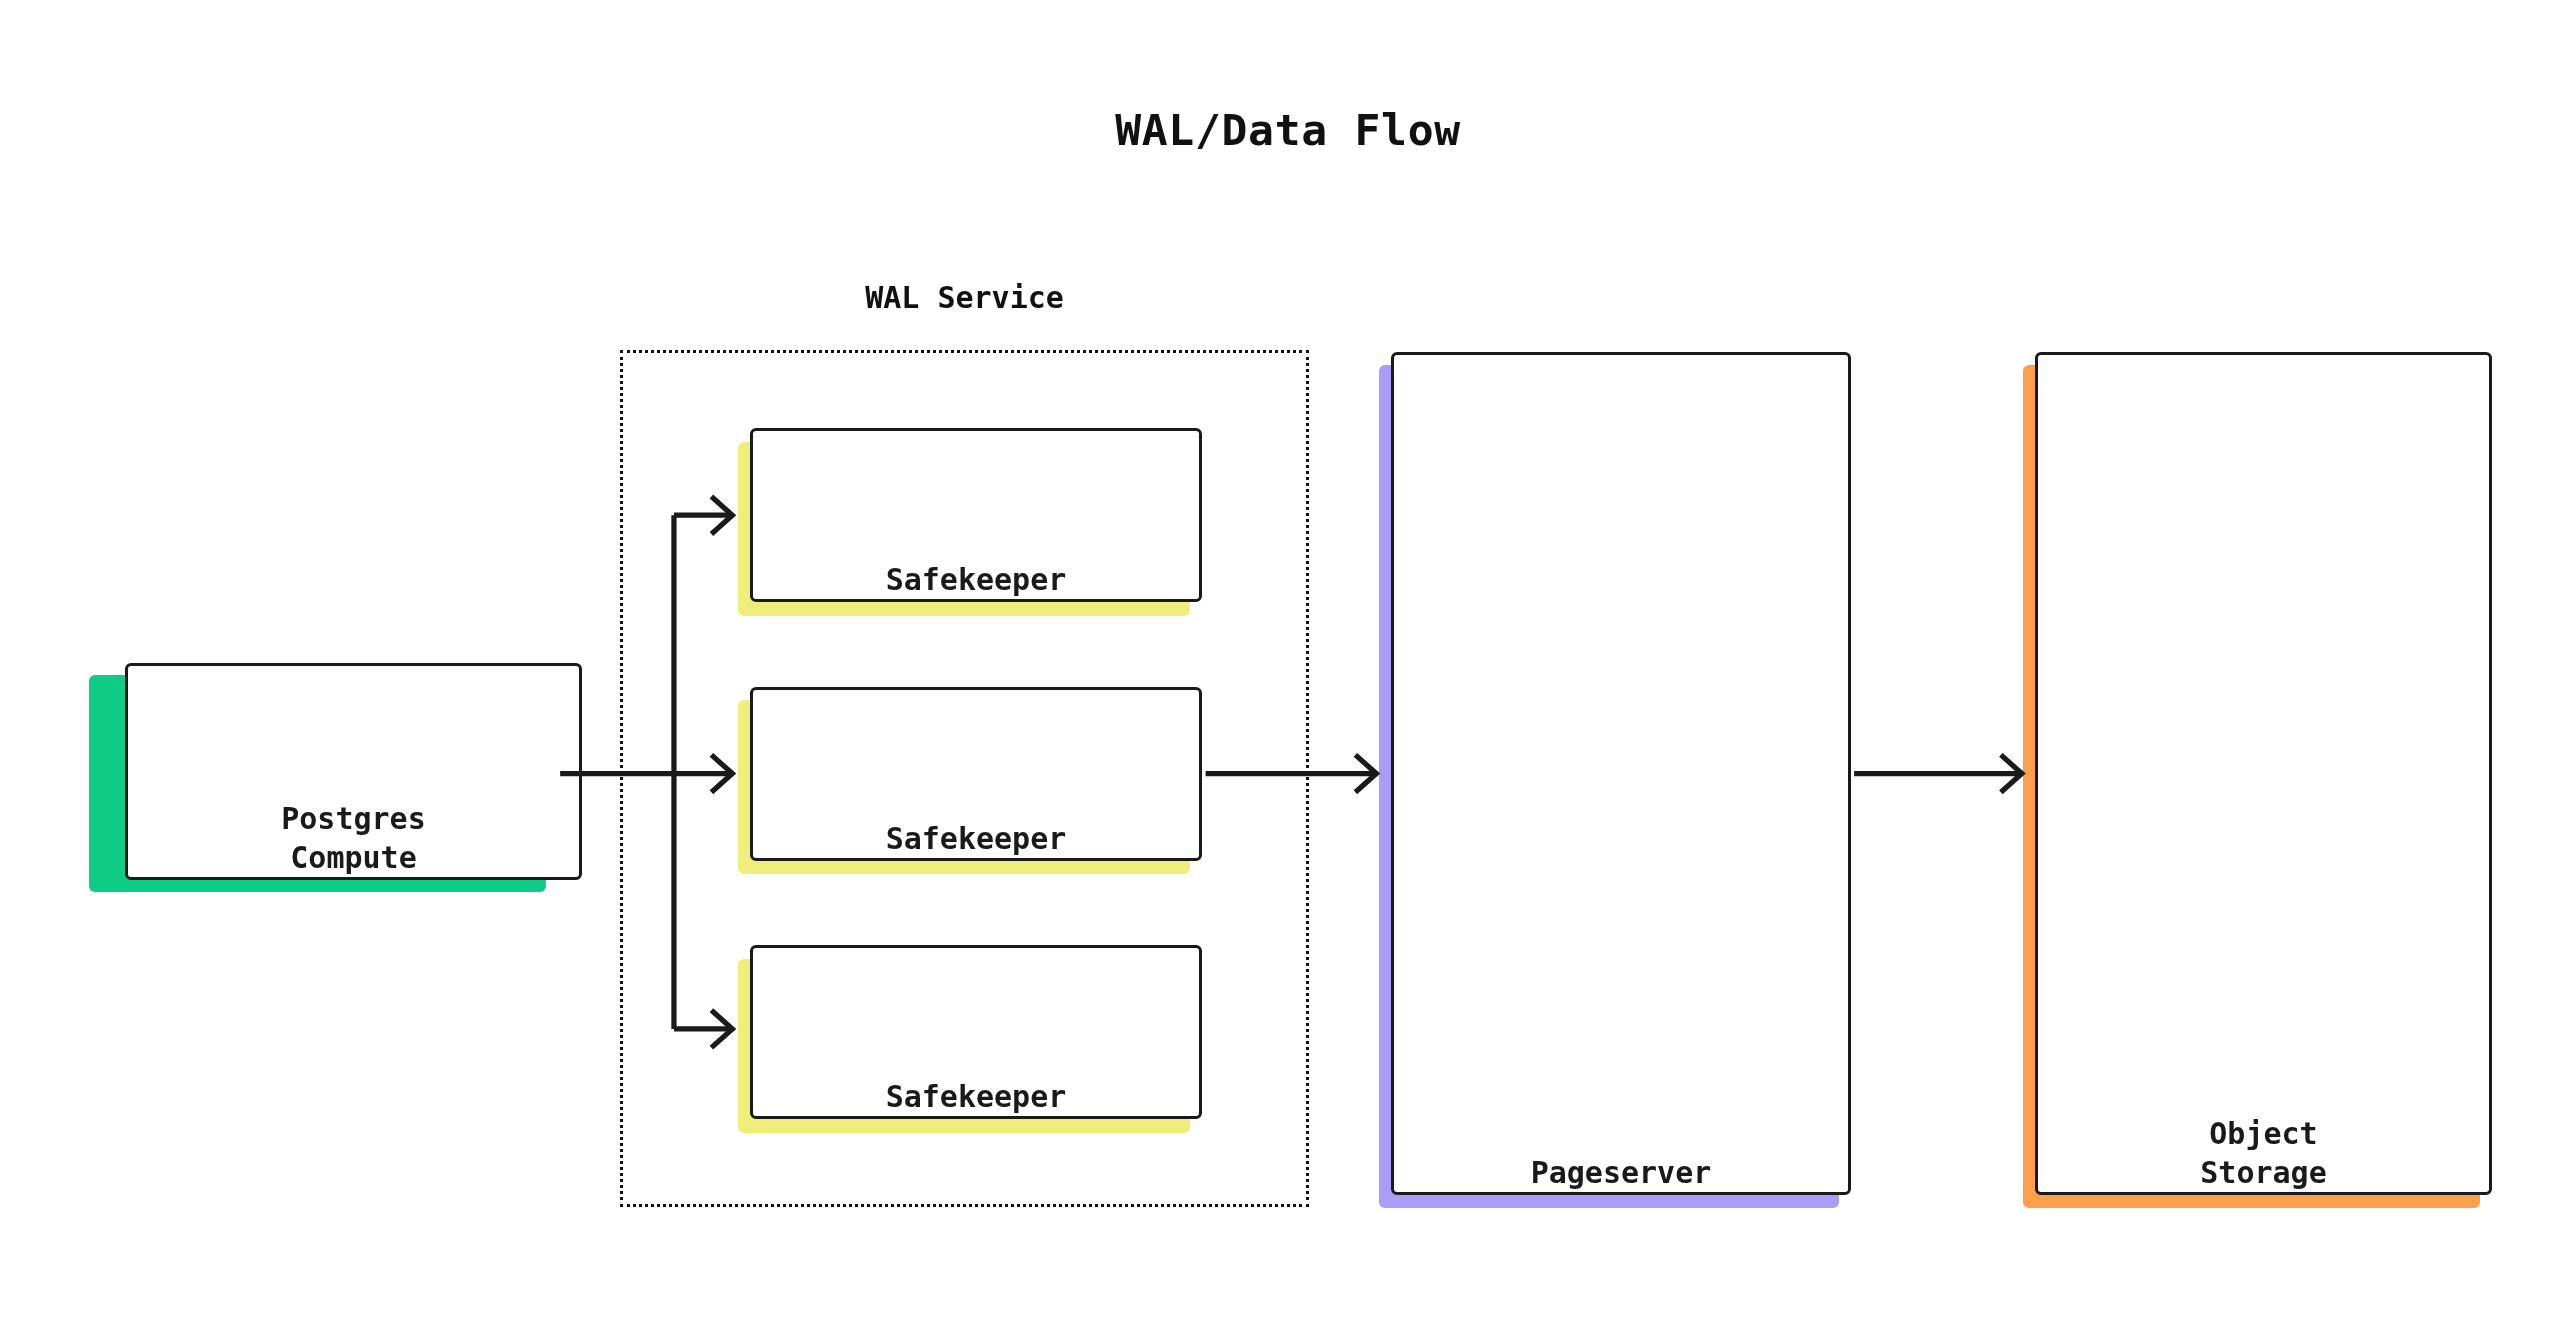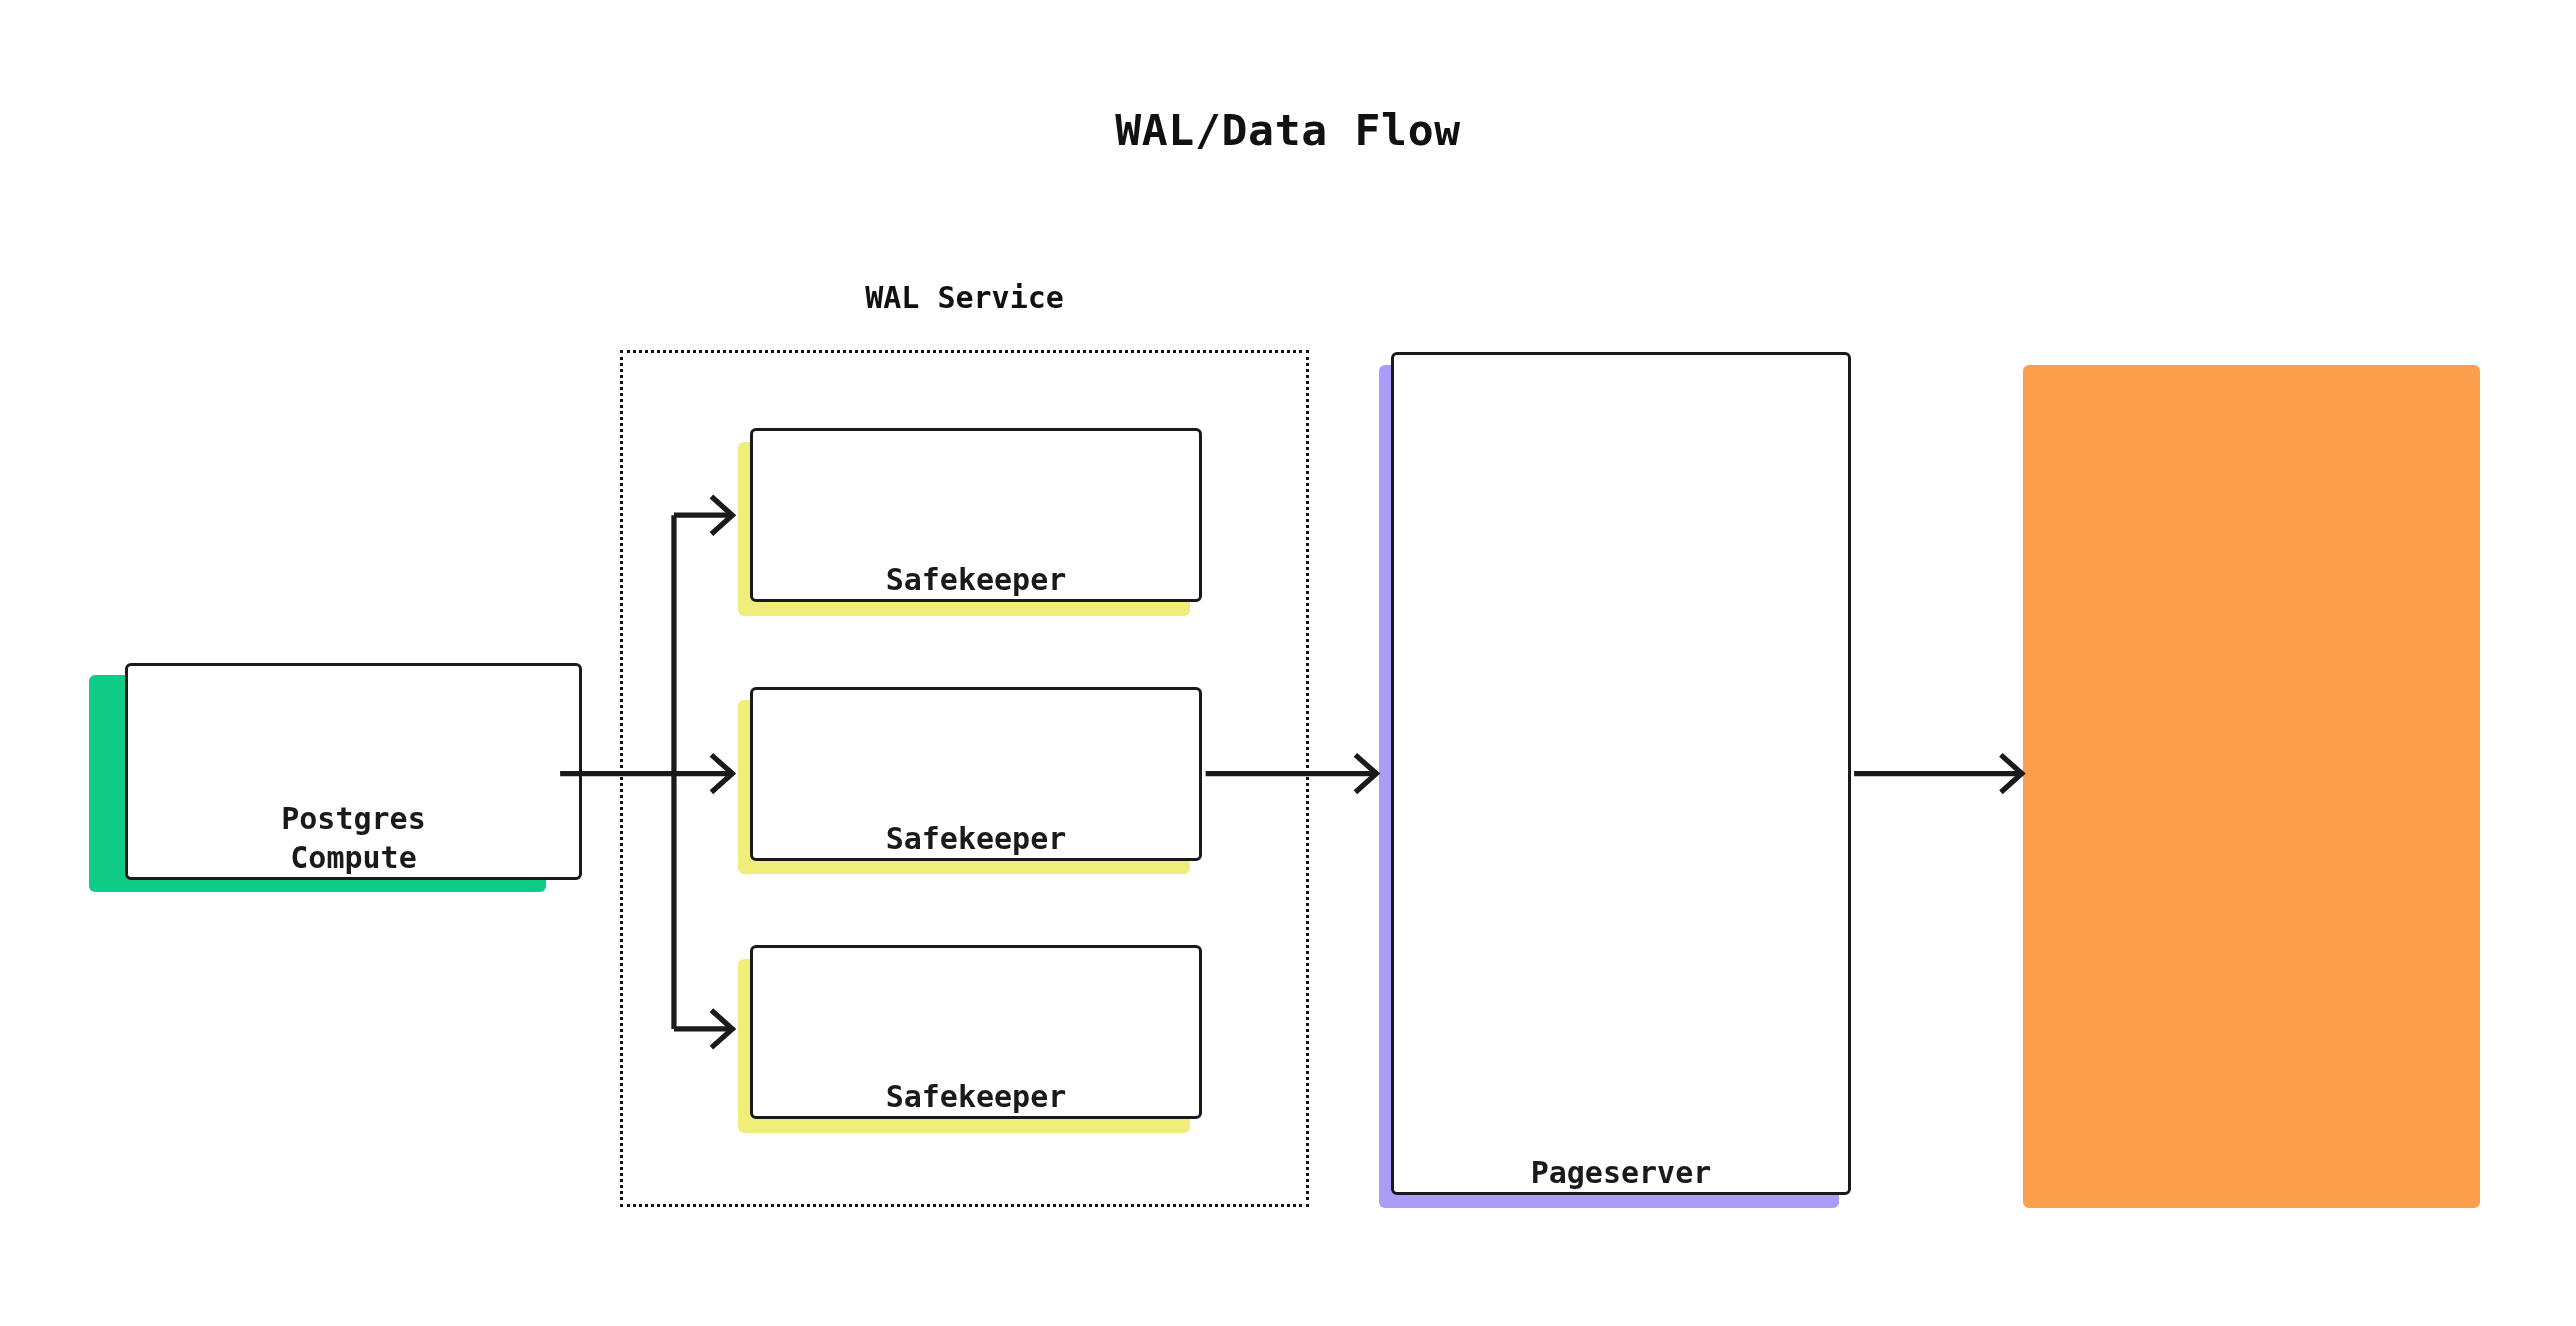--- a/index.html
+++ b/index.html
@@ -118,20 +118,24 @@
   </div>
 
   <div class="node" style="left:750px; top:945px; width:452px; height:174px;">
     <span class="node-label">Safekeeper</span>
   </div>
 
   <div class="node" style="left:1391px; top:352px; width:460px; height:843px;">
     <span class="node-label">Pageserver</span>
   </div>
 
+  <div class="node" style="left:2035px; top:352px; width:457px; height:843px;">
+    <span class="node-label">Object
+Storage</span>
+  </div>
 
   <svg id="connectors" viewBox="0 0 3440 1772">
     <g fill="none" stroke="#1a1a1a" stroke-width="7" stroke-linecap="butt" stroke-linejoin="miter">
 
       <path d="M 748,1033 L 900,1033"></path>
 
       <path d="M 900,688 L 900,1374"></path>
 
       <path d="M 900,688 L 978,688"></path>
       <path d="M 950,663 L 978,688 L 950,713"></path>

